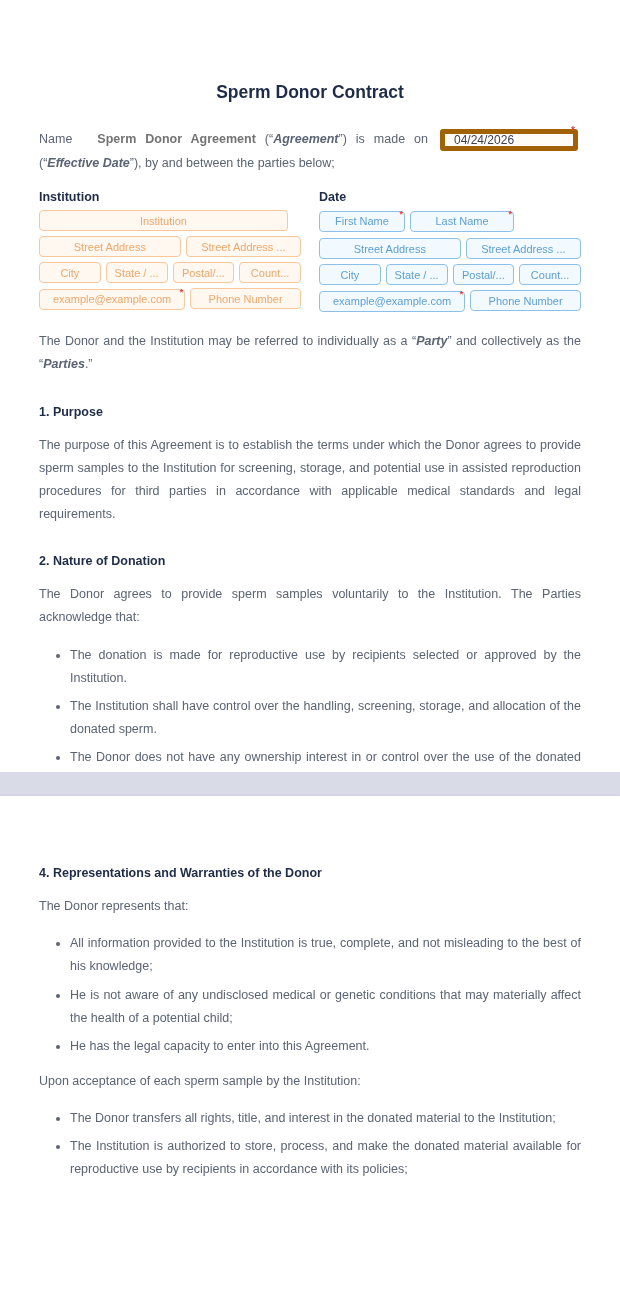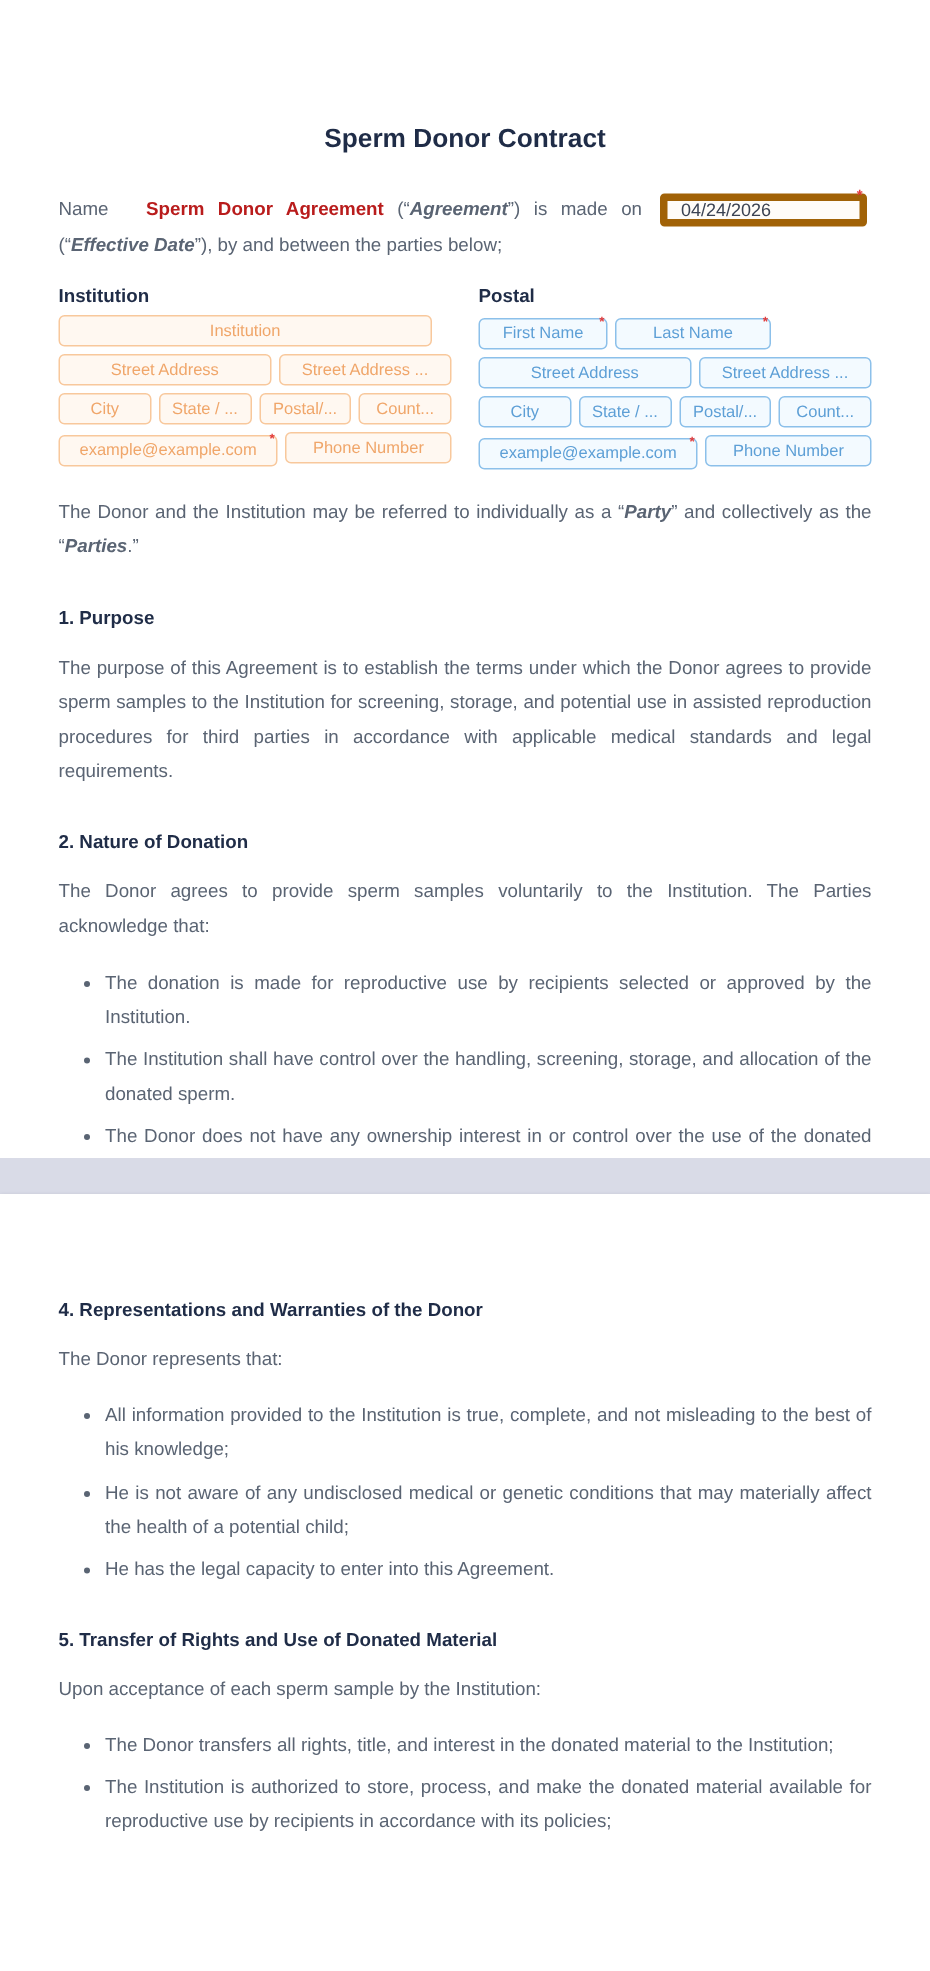--- a/index.html
+++ b/index.html
@@ -33,21 +33,21 @@
   h2.sec {
     margin: 24px 0 8px 0;
     font-size: 12.5px;
     font-weight: bold;
     color: #1f2c47;
     text-align: left;
   }
   ul { margin: 2px 0 12px 0; padding-left: 31px; }
   li { margin: 0 0 5px 0; text-align: justify; }
   .bi { font-weight: bold; font-style: italic; }
-  b { color: #b91c1c; margin-left: 16px; }
+  b { color: #737373; margin-left: 16px; }
 
   
   .date-wrap { position: relative; display: inline-block; vertical-align: middle; margin: 0 3px; }
   .date-input {
     width: 138px; height: 22px;
     border: 5px solid #a16207;
     border-radius: 3px;
     background: #fffcf8;
     color: #3b4252;
     font-family: "Liberation Sans", sans-serif;
@@ -117,21 +117,21 @@
         <input class="fld orange w-sm" type="text" placeholder="Postal/..." style="">
         <input class="fld orange w-sm" type="text" placeholder="Count..." style="">
       </div>
       <div class="frow">
         <span class="fwrap w-email"><input class="fld orange" type="text" placeholder="example@example.com" style=""><span class="req">*</span></span>
         <input class="fld orange w-phone" type="text" placeholder="Phone Number" style="">
       </div>
     </div>
 
     <div class="fcol">
-      <div class="col-label">Postal</div>
+      <div class="col-label">Date</div>
       <div class="frow">
         <span class="fwrap w-first"><input class="fld blue" type="text" placeholder="First Name" style=""><span class="req">*</span></span>
         <span class="fwrap w-last"><input class="fld blue" type="text" placeholder="Last Name" style=""><span class="req">*</span></span>
       </div>
       <div class="frow">
         <input class="fld blue w-st1" type="text" placeholder="Street Address" style="">
         <input class="fld blue w-st2" type="text" placeholder="Street Address ..." style="">
       </div>
       <div class="frow">
         <input class="fld blue w-sm" type="text" placeholder="City" style="">
@@ -174,21 +174,20 @@
 <div class="page page-2">
 
   <h2 class="sec" style="margin-top:0">4. Representations and Warranties of the Donor</h2>
   <p>The Donor represents that:</p>
   <ul>
     <li>All information provided to the Institution is true, complete, and not misleading to the best of his knowledge;</li>
     <li>He is not aware of any undisclosed medical or genetic conditions that may materially affect the health of a potential child;</li>
     <li>He has the legal capacity to enter into this Agreement.</li>
   </ul>
 
-  <h2 class="sec">5. Transfer of Rights and Use of Donated Material</h2>
   <p>Upon acceptance of each sperm sample by the Institution:</p>
   <ul>
     <li>The Donor transfers all rights, title, and interest in the donated material to the Institution;</li>
     <li>The Institution is authorized to store, process, and make the donated material available for reproductive use by recipients in accordance with its policies;</li>
 
   </ul>
 
 </div>
 
 </body></html>

